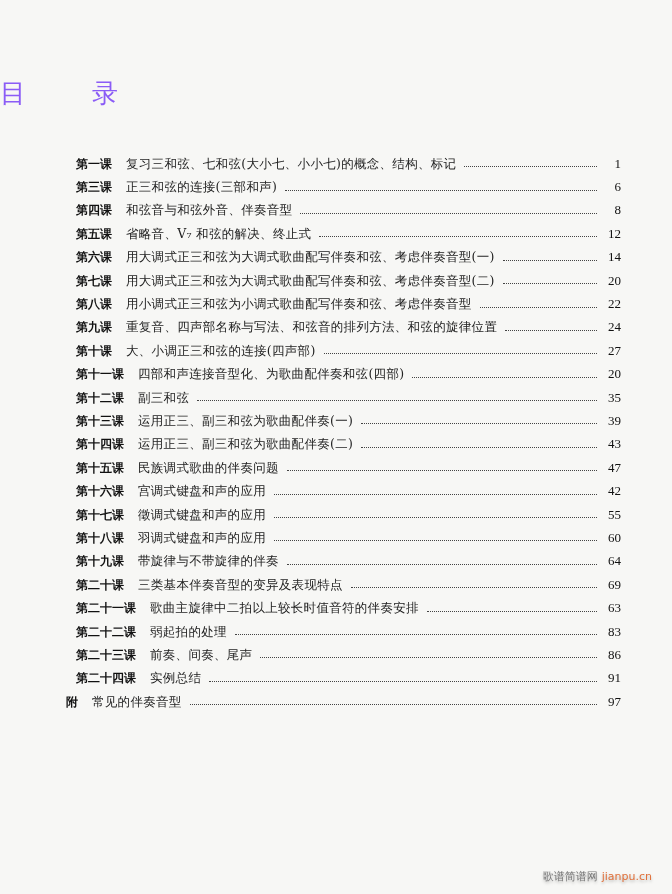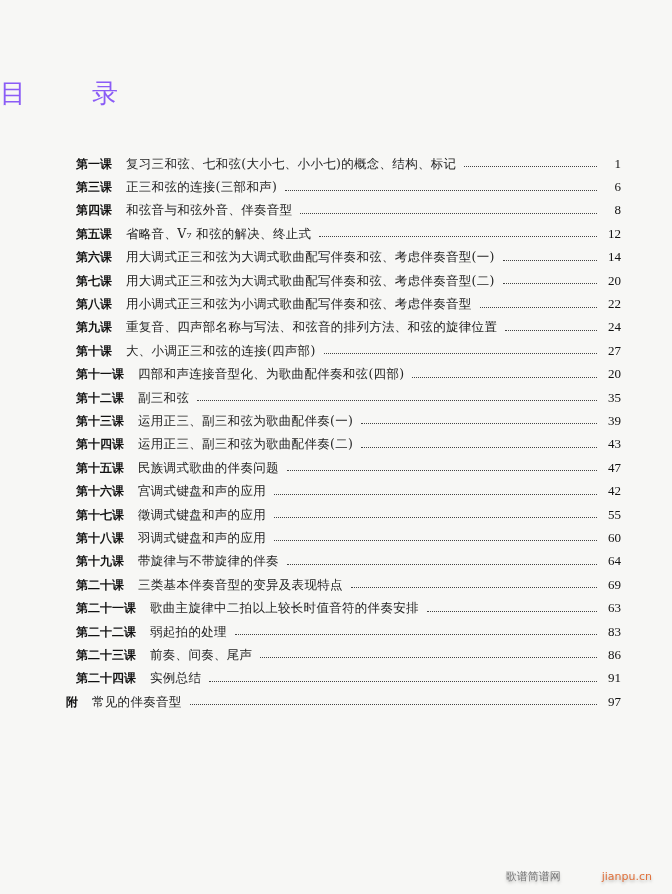--- a/index.html
+++ b/index.html
@@ -79,21 +79,21 @@
     .watermark {
       position: absolute;
       right: 20px;
       bottom: 10px;
       font-size: 11px;
       color: #888;
       font-family: "DejaVu Sans", "Liberation Sans", sans-serif;
       text-shadow: 0 2px 3px rgba(0,0,0,0.25);
     }
     .watermark .wm-cn { color: #777; margin-right: 4px; }
-    .watermark .wm-en { color: #e0703a; margin-left: 37px; }
+    .watermark .wm-en { color: #e0703a; }
   </style>
 </head>
 <body>
 
 <div class="page-title">
   <span>目</span><span class="gap"></span><span>录</span>
 </div>
 
 <div class="toc">
   <div class="toc-row">

